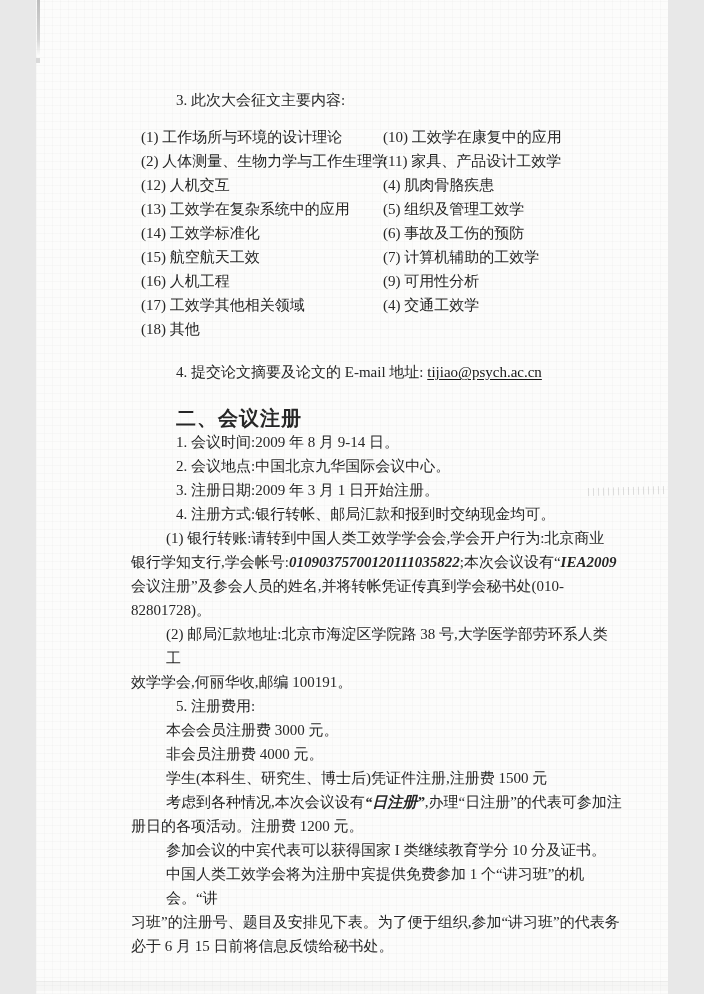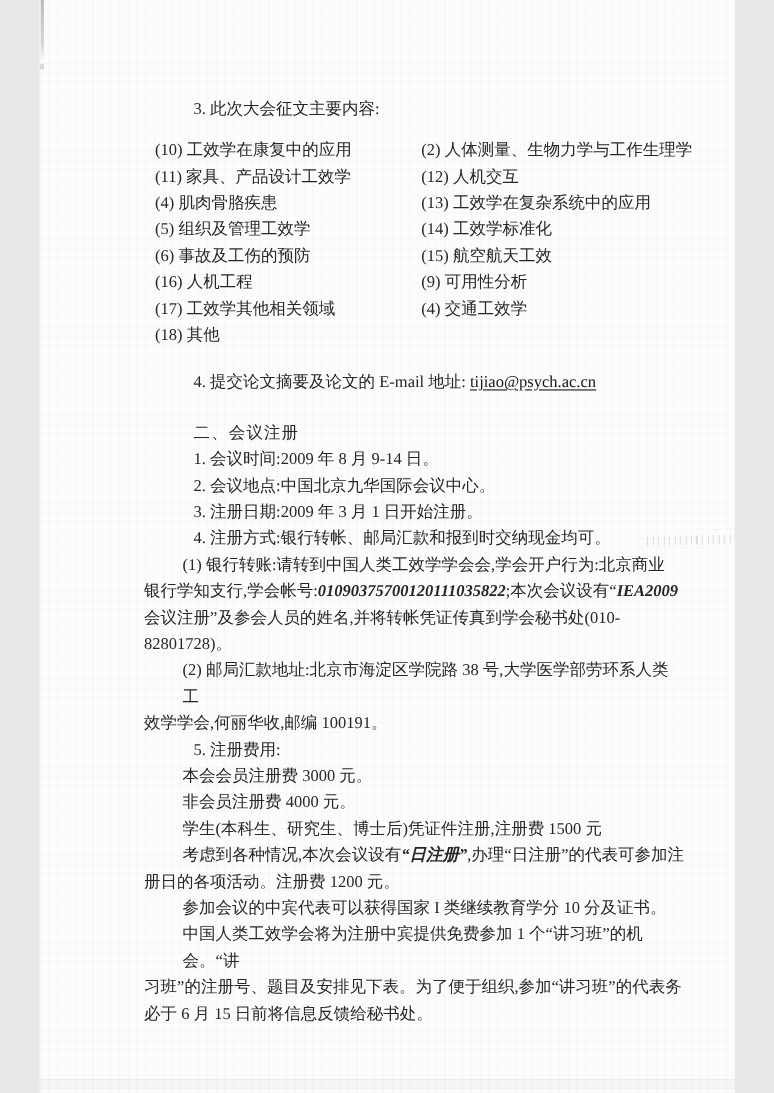--- a/index.html
+++ b/index.html
@@ -13,21 +13,21 @@
       repeating-linear-gradient(90deg, rgba(120,120,120,0.035) 0 1px, transparent 1px 8px);
     color:#262626;
     font-family:"Liberation Serif","DejaVu Serif",serif;
     font-size:15px;
     line-height:24px;
     overflow:hidden;
   }
   .content{padding:88px 46px 0 95px;}
   .indent1{padding-left:35px;}   
   .indent2{padding-left:45px;}   
-  .h2{font-weight:normal;font-size:15px;letter-spacing:1px;}
+  .h2{font-weight:bold;font-size:20px;letter-spacing:1px;}
   .b{font-weight:bold;font-style:italic;}
   .topics{
     display:grid;
     grid-template-columns:242px 1fr;
     margin-left:10px;
     margin-top:13px;
     line-height:24px;
   }
   .topics div{white-space:nowrap;}
   .email-line{margin-top:19px;font-family:Liberation Serif, serif;}
@@ -67,30 +67,32 @@
   <div class="scratch-tl2"></div>
   <div class="pencil-smudge"></div>
   <div class="pencil-smudge2"></div>
   <div class="bottom-band"></div>
 
   <div class="content">
 
     <div class="indent2">3. 此次大会征文主要内容:</div>
 
     <div class="topics">
+      <div>(1) 工作场所与环境的设计理论</div>
       <div>(10) 工效学在康复中的应用</div>
       <div>(2) 人体测量、生物力学与工作生理学</div>
       <div>(11) 家具、产品设计工效学</div>
       <div>(12) 人机交互</div>
       <div>(4) 肌肉骨胳疾患</div>
       <div>(13) 工效学在复杂系统中的应用</div>
       <div>(5) 组织及管理工效学</div>
       <div>(14) 工效学标准化</div>
       <div>(6) 事故及工伤的预防</div>
       <div>(15) 航空航天工效</div>
+      <div>(7) 计算机辅助的工效学</div>
       <div>(16) 人机工程</div>
       <div>(9) 可用性分析</div>
       <div>(17) 工效学其他相关领域</div>
       <div>(4) 交通工效学</div>
       <div>(18) 其他</div>
     </div>
 
     <div class="indent2 email-line">
       <span>4. 提交论文摘要及论文的 E-mail 地址:</span>
       <span class="email-link">tijiao@psych.ac.cn</span>

